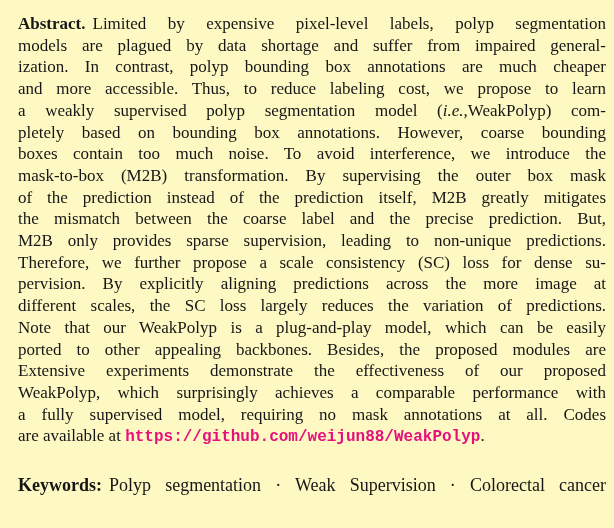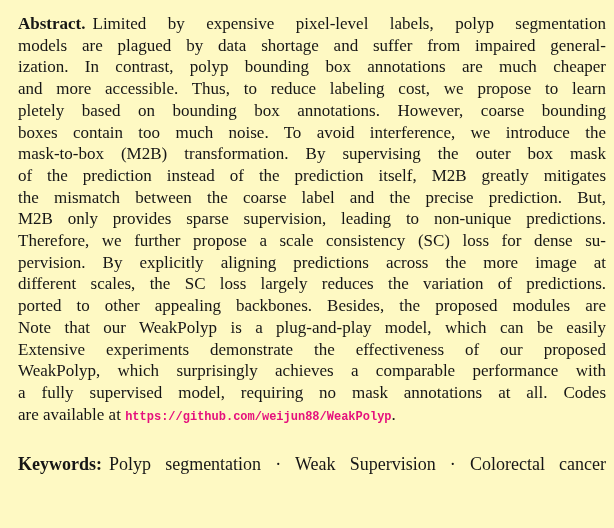--- a/index.html
+++ b/index.html
@@ -31,21 +31,21 @@
     text-align-last: justify;
   }
   .line.last {
     text-align-last: left;
   }
   .b { font-weight: bold; }
   .i { font-style: italic; }
   .hgap { padding-right: 7px; }
   a.link {
     font-family: "Liberation Mono", "DejaVu Sans Mono", monospace;
-    font-size: 12px;
+    font-size: 16px;
     color: var(--link-color, #e5107d);
     text-decoration: none;
     font-weight: bold;
   }
   .keywords {
     width: 588px;
     margin-top: 25px;
     font-size: 18px;
     line-height: 22px;
     text-align: justify;
@@ -54,30 +54,31 @@
 </style>
 </head>
 <body style="color: rgb(22, 22, 22); background: rgb(255, 255, 255);">
 
 <div class="page">
   <div class="abstract">
       <div class="line"><span class="b hgap">Abstract.</span><span>Limited by expensive pixel-level labels, polyp segmentation</span></div>
       <div class="line"><span>models are plagued by data shortage and suffer from impaired general-</span></div>
       <div class="line"><span>ization. In contrast, polyp bounding box annotations are much cheaper</span></div>
       <div class="line"><span>and more accessible. Thus, to reduce labeling cost, we propose to learn</span></div>
+      <div class="line"><span>a weakly supervised polyp segmentation model (</span><span class="i">i.e.,</span><span>WeakPolyp) com-</span></div>
       <div class="line"><span>pletely based on bounding box annotations. However, coarse bounding</span></div>
       <div class="line"><span>boxes contain too much noise. To avoid interference, we introduce the</span></div>
       <div class="line"><span>mask-to-box (M2B) transformation. By supervising the outer box mask</span></div>
       <div class="line"><span>of the prediction instead of the prediction itself, M2B greatly mitigates</span></div>
       <div class="line"><span>the mismatch between the coarse label and the precise prediction. But,</span></div>
       <div class="line"><span>M2B only provides sparse supervision, leading to non-unique predictions.</span></div>
       <div class="line"><span>Therefore, we further propose a scale consistency (SC) loss for dense su-</span></div>
       <div class="line"><span>pervision. By explicitly aligning predictions across the more image at</span></div>
       <div class="line"><span>different scales, the SC loss largely reduces the variation of predictions.</span></div>
+      <div class="line"><span>Note that our WeakPolyp is a plug-and-play model, which can be easily</span></div>
       <div class="line"><span>ported to other appealing backbones. Besides, the proposed modules are</span></div>
-      <div class="line"><span>Note that our WeakPolyp is a plug-and-play model, which can be easily</span></div>
       <div class="line"><span>Extensive experiments demonstrate the effectiveness of our proposed</span></div>
       <div class="line"><span>WeakPolyp, which surprisingly achieves a comparable performance with</span></div>
       <div class="line"><span>a fully supervised model, requiring no mask annotations at all. Codes</span></div>
       <div class="line last"><span>are available at </span><a class="link" href="#">https://github.com/weijun88/WeakPolyp</a><span>.</span></div>
     </div>
   <div class="keywords"><span class="b hgap">Keywords:</span><span>Polyp segmentation · Weak Supervision · Colorectal cancer</span></div>
 </div>
 
 </body></html>

